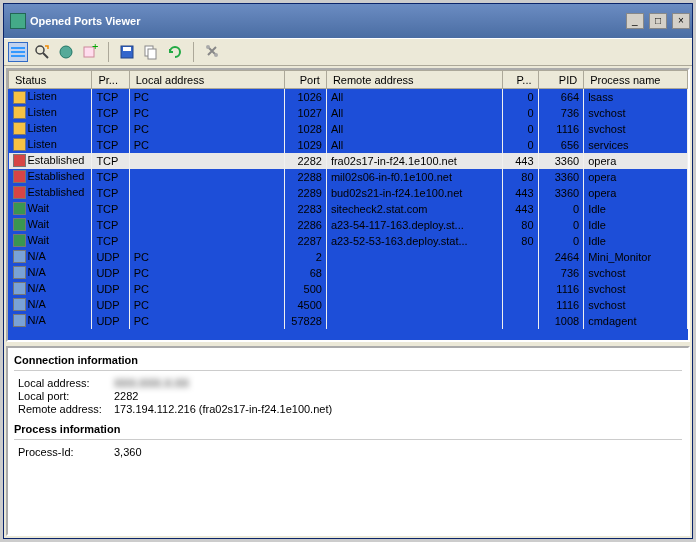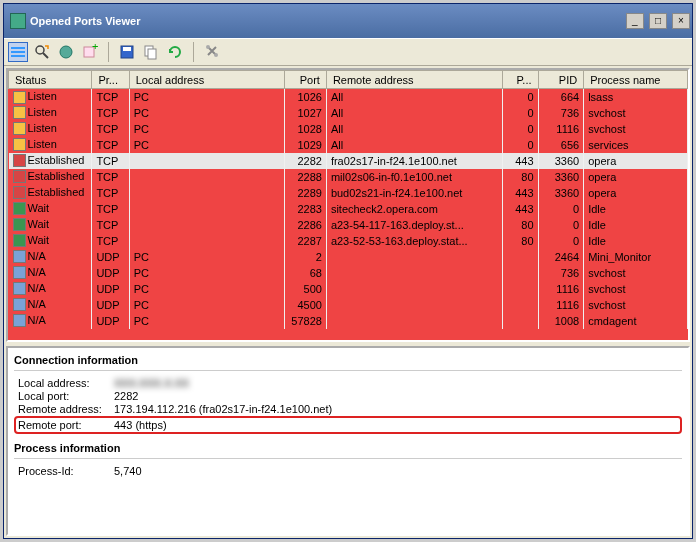--- a/index.html
+++ b/index.html
@@ -9,21 +9,21 @@
 .titlebar .icon { width:16px; height:16px; margin:0 4px; background:#4a8; border:1px solid #265; }
 .titlebar .title { flex:1; font-weight:bold; }
 .winbtns button { width:18px; height:16px; margin-left:2px; background:#d4d0c8; border:1px solid #888; font-size:10px; line-height:10px; cursor:pointer; }
 .menubar { height:20px; background:#ece9d8; display:flex; align-items:center; padding:0 6px; }
 .menubar span { padding:2px 8px; cursor:pointer; }
 .toolbar { height:28px; background:#ece9d8; border-top:1px solid #fff; border-bottom:1px solid #aca899; display:flex; align-items:center; padding:0 4px; gap:4px; }
 .tb { width:20px; height:20px; border:1px solid transparent; display:flex; align-items:center; justify-content:center; cursor:pointer; }
 .tb.down { border:1px solid #316ac5; background:#c1d2ee; }
 .tb svg { width:16px; height:16px; }
 .sep { width:1px; height:20px; background:#aca899; margin:0 4px; }
-.grid-wrap { flex:0 0 auto; height:274px; border:2px inset #fff; margin:2px; overflow:auto; background:#ef4444; }
+.grid-wrap { flex:0 0 auto; height:274px; border:2px inset #fff; margin:2px; overflow:auto; background:#1d4ed8; }
 table { width:100%; border-collapse:collapse; }
 th { background:#ece9d8; border:1px solid #aca899; padding:1px 6px; text-align:left; font-weight:normal; height:18px; white-space:nowrap; overflow:hidden; }
 td { padding:0 4px; border-right:1px solid #f0f0f0; white-space:nowrap; overflow:hidden; height:16px; }
 tbody tr.sel { background:#e8e8e8; }
 .num { text-align:right; }
 .ic { width:13px; height:13px; display:inline-block; border:1px solid #777; vertical-align:middle; margin-right:2px; }
 .ic.y { background:#f7c244; }
 .ic.r { background:#d64545; }
 .ic.g { background:#3a9651; }
 .ic.b { background:#7aa2d6; }
@@ -188,21 +188,21 @@
             <td class="c-ra">bud02s21-in-f24.1e100.net</td>
             <td class="c-rp num">443</td>
             <td class="c-pid num">3360</td>
             <td class="c-pn">opera</td>
           </tr>
           <tr>
             <td class="c-status"><span class="ic g"></span>Wait</td>
             <td class="c-pr">TCP</td>
             <td class="c-la"></td>
             <td class="c-port num">2283</td>
-            <td class="c-ra">sitecheck2.opera.com</td>
+            <td class="c-ra">sitecheck2.stat.com</td>
             <td class="c-rp num">443</td>
             <td class="c-pid num">0</td>
             <td class="c-pn">Idle</td>
           </tr>
           <tr>
             <td class="c-status"><span class="ic g"></span>Wait</td>
             <td class="c-pr">TCP</td>
             <td class="c-la"></td>
             <td class="c-port num">2286</td>
             <td class="c-ra">a23-54-117-163.deploy.st...</td>
@@ -281,23 +281,19 @@
         <span class="blur">XXX.XXX.X.XX</span>
       </div>
     <div class="row">
         <span class="k">Local port:</span>
         <span>2282</span>
       </div>
     <div class="row">
         <span class="k">Remote address:</span>
         <span>173.194.112.216 (fra02s17-in-f24.1e100.net)</span>
       </div>
-    <div class="boxed row">
-        <span class="k">Remote port:</span>
-        <span>443 (https)</span>
-      </div>
     <h4 style="margin-top:8px">Process information</h4>
     <div class="row">
         <span class="k">Process-Id:</span>
-        <span>5,740</span>
+        <span>3,360</span>
       </div>
   </div>
 </div>
 
 </body></html>

